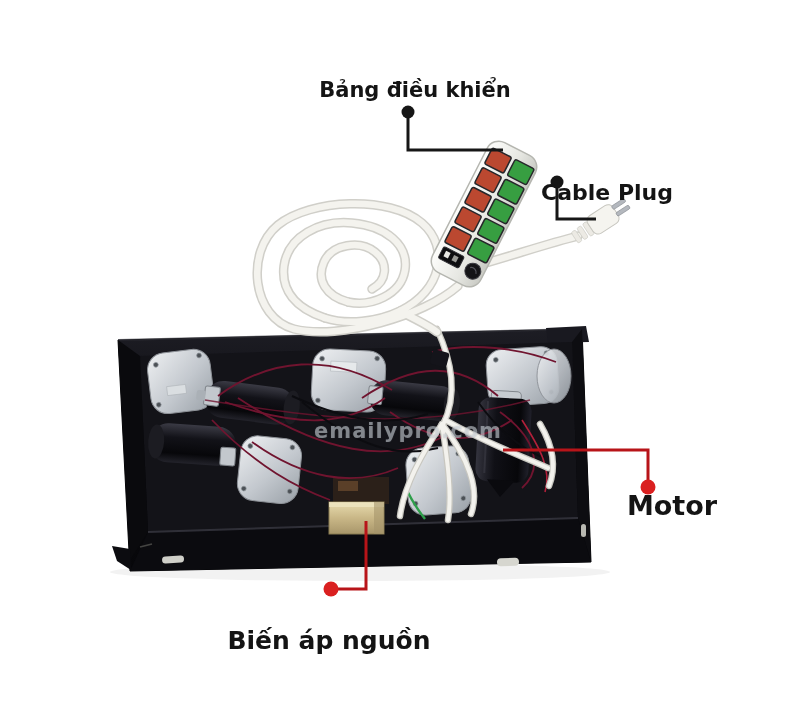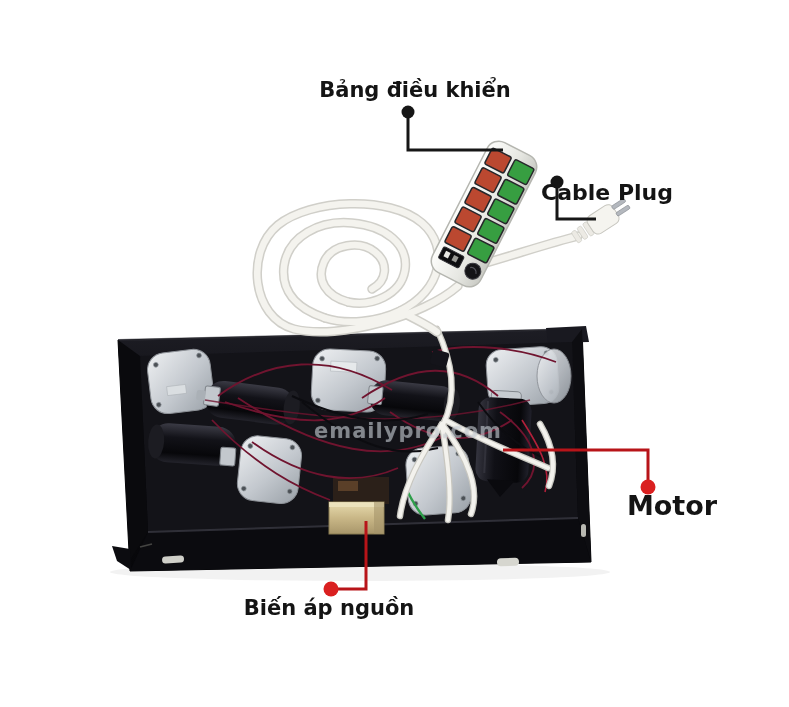--- a/index.html
+++ b/index.html
@@ -13,21 +13,21 @@
   .canvas svg{position:absolute;left:0;top:0;z-index:1;}
   .callout{
     position:absolute;z-index:3;
     transform:translate(-50%,-50%);
     font-weight:bold;color:#141414;
     white-space:nowrap;letter-spacing:0px;
   }
   #lbl-control-panel{left:415px;top:90px;font-size:21px;}
   #lbl-cable-plug{left:607px;top:160px;font-size:22px;margin-top:32px;}
   #lbl-motor{left:655px;top:505px;font-size:27px;margin-left:17px;}
-  #lbl-transformer{left:329px;top:608px;font-size:21px;}
+  #lbl-transformer{left:329px;top:640px;font-size:25px;}
   .watermark{
     position:absolute;z-index:2;
     left:408px;top:431px;
     transform:translate(-50%,-50%);
     font-size:21px;font-weight:bold;
     letter-spacing:1px;
     color:rgba(214,220,226,0.55);
     text-shadow:0 0 2px rgba(80,80,90,0.25);
     white-space:nowrap;
   }

